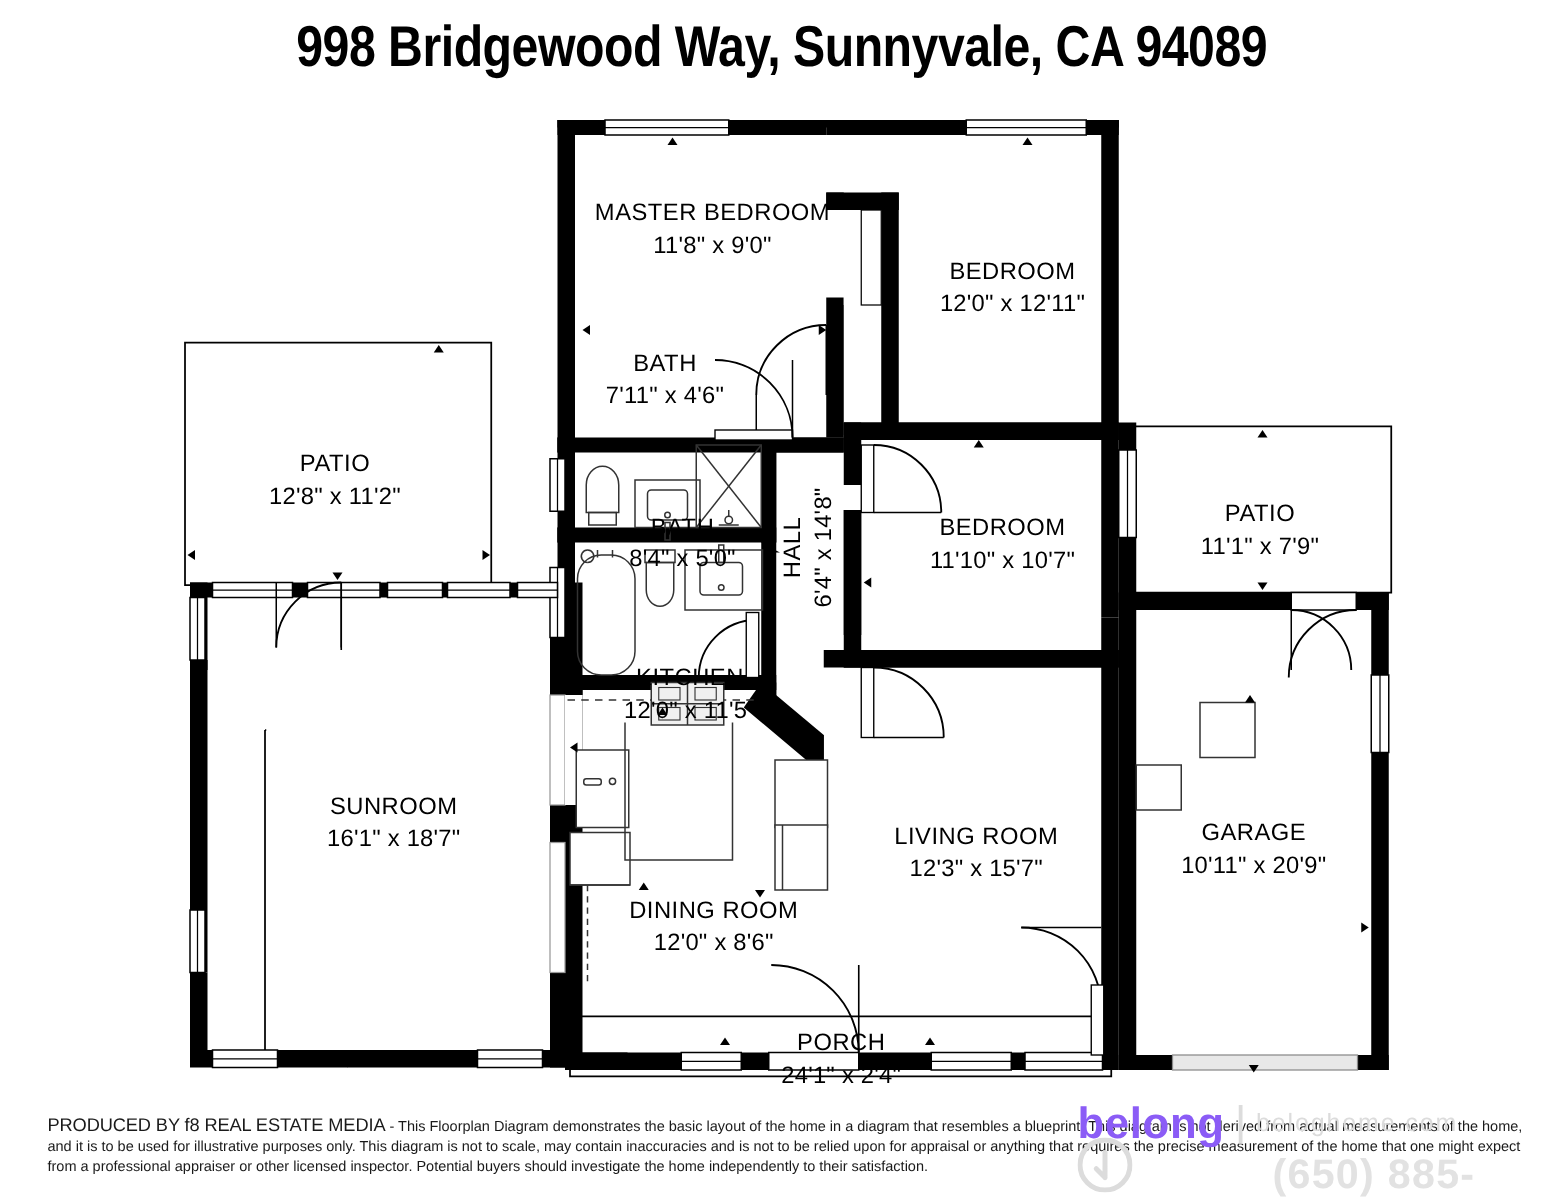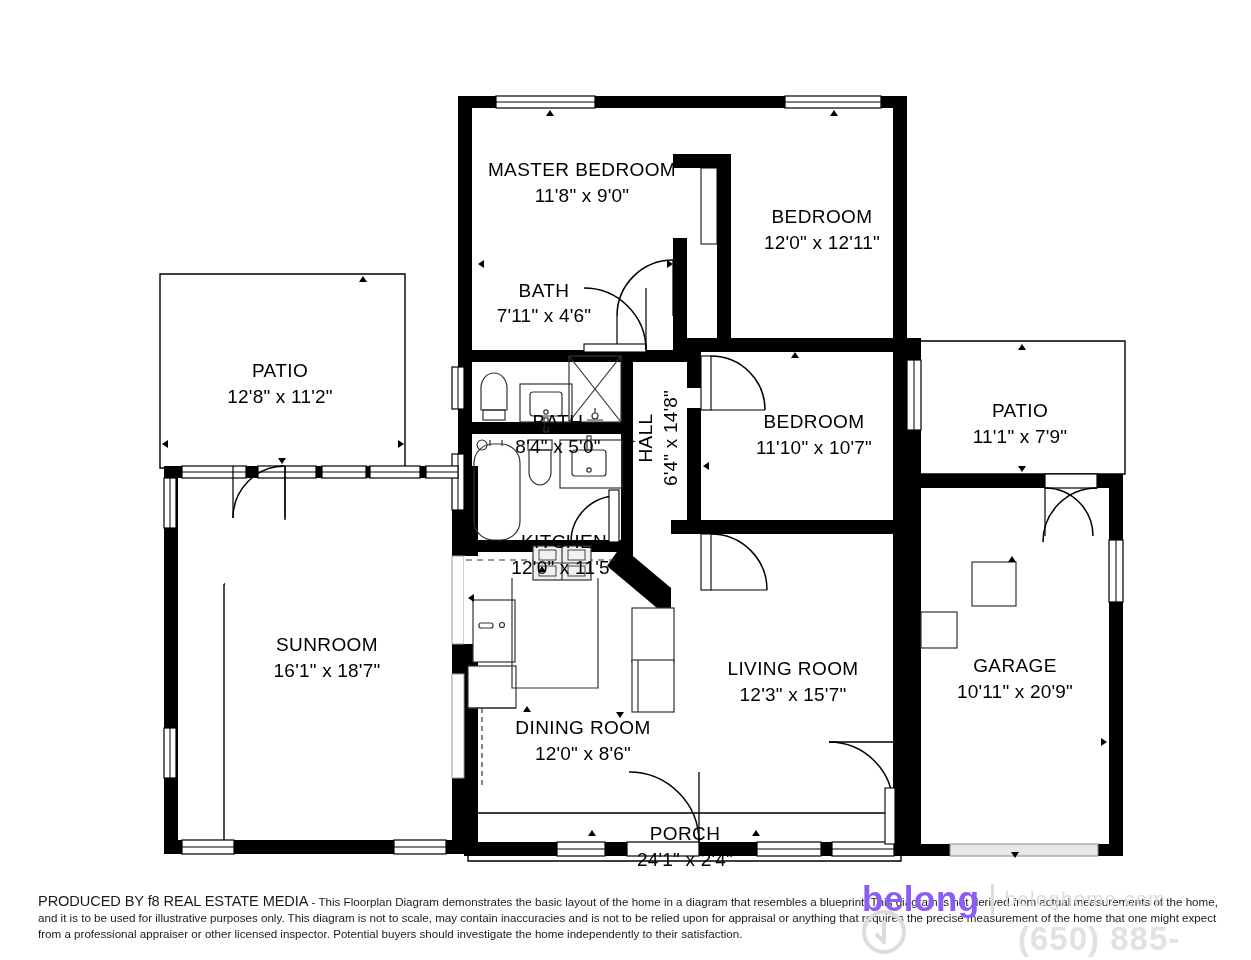--- a/index.html
+++ b/index.html
@@ -38,21 +38,21 @@
     letter-spacing: -0.5px;
     line-height: 1.0;
     white-space: nowrap;
     transform: scaleX(0.84);
     transform-origin: center center;
     color: #000;
   }
   
   #plan-wrap {
     position: absolute;
-    left: 12px; top: 88px;
+    left: 0; top: 88px;
     width: 1233px;
     height: 790px;
   }
   #plan-svg { display: block; }
   .rlabel {
     font-family: "Liberation Sans", sans-serif;
     font-size: 19px;
     fill: #000;
     text-anchor: middle;
     letter-spacing: 0.4px;
@@ -135,20 +135,23 @@
     top: 30px;
     width: 44px;
     height: 44px;
   }
 </style>
 </head>
 <body>
 
 <div id="page">
 
+  <div id="title-bar">
+    <span id="page-title">998 Bridgewood Way, Sunnyvale, CA  94089</span>
+  </div>
 
   <div id="plan-wrap">
   <svg id="plan-svg" width="1251" height="790" viewBox="0 0 1251 790" xmlns="http://www.w3.org/2000/svg">
 
     <g fill="none" stroke="#000" stroke-width="1.4">
 
       <path d="M148,186 L393,186 L393,380 L148,380 Z"></path>
 
       <path d="M900,253 L1113,253 L1113,386 L900,386 Z"></path>
 

